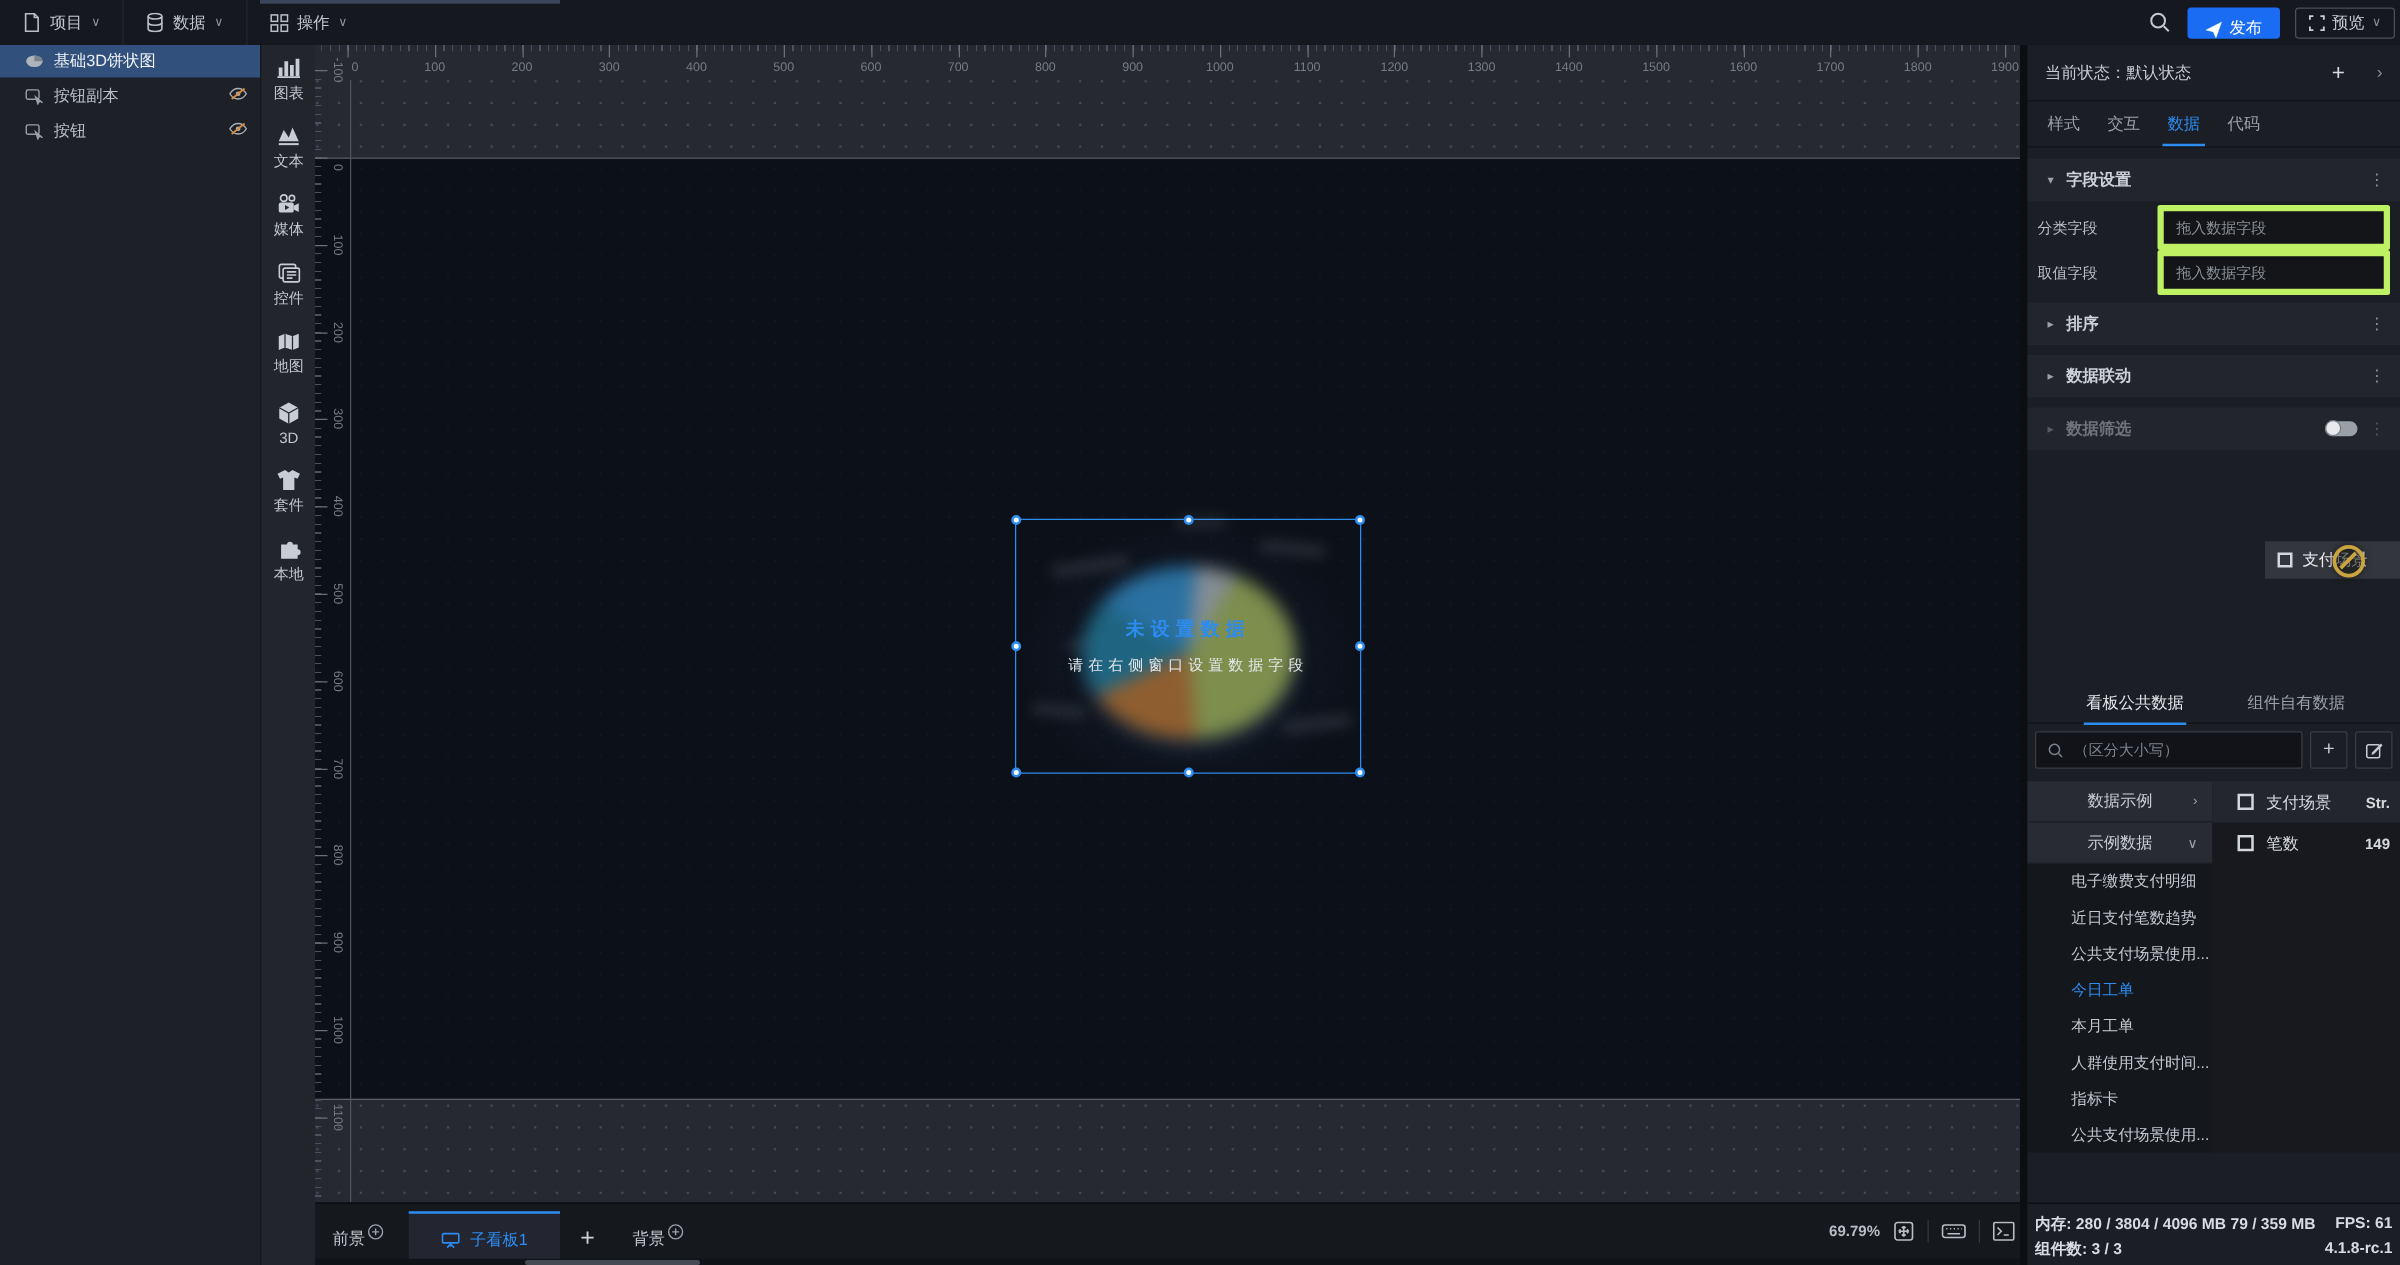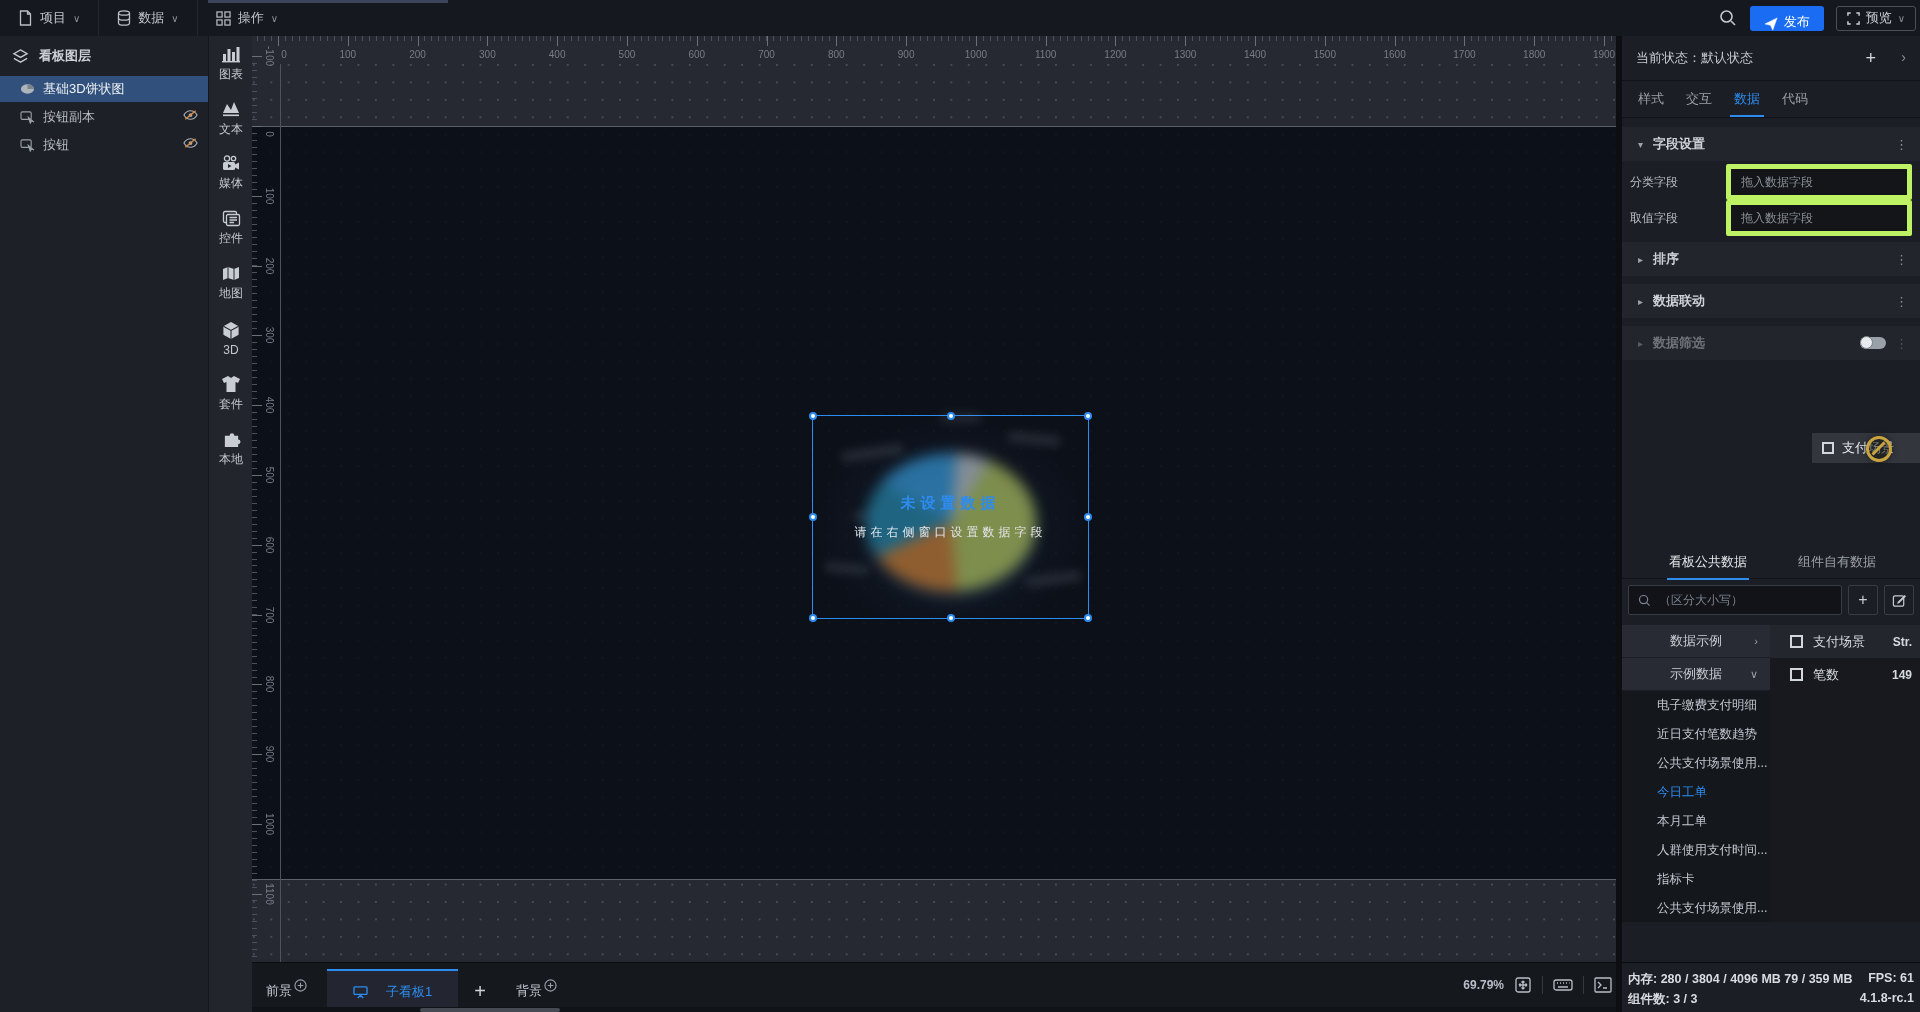--- a/index.html
+++ b/index.html
@@ -57,21 +57,21 @@
        background:conic-gradient(from -30deg,#2e7fb5 0 35deg,#97a0a8 35deg 62deg,#8fa052 62deg 205deg,#a4682f 205deg 275deg,#20708f 275deg 330deg,#2e7fb5 330deg 360deg);}
   .smudge{position:absolute;background:#aab3bf;filter:blur(5px);opacity:.16;border-radius:2px;}
   .comp-title{position:absolute;left:0;right:0;top:78px;text-align:center;color:#2d8cf0;font-weight:bold;font-size:15px;letter-spacing:5px;}
   .comp-sub{position:absolute;left:0;right:0;top:108px;text-align:center;color:#e3e6ea;font-size:12px;letter-spacing:4px;}
 
   
   .bottombar{position:absolute;left:252px;top:962px;width:1364px;height:50px;background:#15181d;border-top:1px solid #0a0c0f;}
   .bb-left{position:absolute;left:0;top:0;height:56px;display:flex;align-items:center;}
   .bb-item{display:flex;align-items:flex-start;gap:2px;color:#c2c7cf;padding:0 14px;cursor:pointer;height:44px;align-items:center;}
   .cplus{position:relative;top:-6px;}
-  .bb-tab{display:flex;align-items:center;gap:18px;height:42px;padding:0 26px;background:#232630;border-top:2px solid #2d8cf0;color:#2d8cf0;cursor:pointer;margin-left:6px;}
+  .bb-tab{display:flex;align-items:center;gap:8px;height:42px;padding:0 26px;background:#232630;border-top:2px solid #2d8cf0;color:#2d8cf0;cursor:pointer;margin-left:6px;}
   .bb-plus{color:#ccd1d8;font-size:20px;padding:0 16px;cursor:pointer;}
   .bb-right{position:absolute;right:4px;top:0;height:44px;display:flex;align-items:center;gap:10px;color:#b9bec6;}
   .bb-sep{width:1px;height:18px;background:#34383f;}
   .zoom-val{font-size:12px;font-weight:bold;}
   .hscroll{position:absolute;left:0;right:0;bottom:0;height:6px;background:#101318;}
   .hthumb{position:absolute;left:168px;width:140px;top:1px;height:4px;border-radius:2px;background:#454a53;}
 
   
   .rdivider{position:absolute;left:1616px;top:36px;width:6px;height:976px;background:#0c0e12;}
   .rpanel{position:absolute;left:1622px;top:36px;width:298px;height:976px;background:#1b1e24;}
@@ -184,29 +184,20 @@
             </svg>
           </span>
         <span>预览</span>
         <span class="chev" style="font-size:10px;color:#8a9097;">∨</span>
       </div>
     </div>
     <div class="top-strip"></div>
   </div>
 
   <div class="layers">
-    <div class="layers-head">
-      <span>
-          <svg width="17" height="17" viewBox="0 0 18 18" fill="none" stroke="#c3c8cf" stroke-width="1.4">
-            <path d="M9 2 L16 6 L9 10 L2 6 Z"></path>
-            <path d="M2 11 L9 15 L16 11"></path>
-          </svg>
-        </span>
-      <span>看板图层</span>
-    </div>
     <div id="layer-list">
         <div class="layer-row sel">
           <span>
             <svg width="15" height="12" viewBox="0 0 16 12">
               <ellipse cx="8" cy="6" rx="7" ry="5" fill="#aeb4bc"></ellipse>
               <path d="M8 6 L15 6 A7 5 0 0 0 8 1 Z" fill="#7d838b"></path>
             </svg>
           </span>
           <span>基础3D饼状图</span>
         </div>

